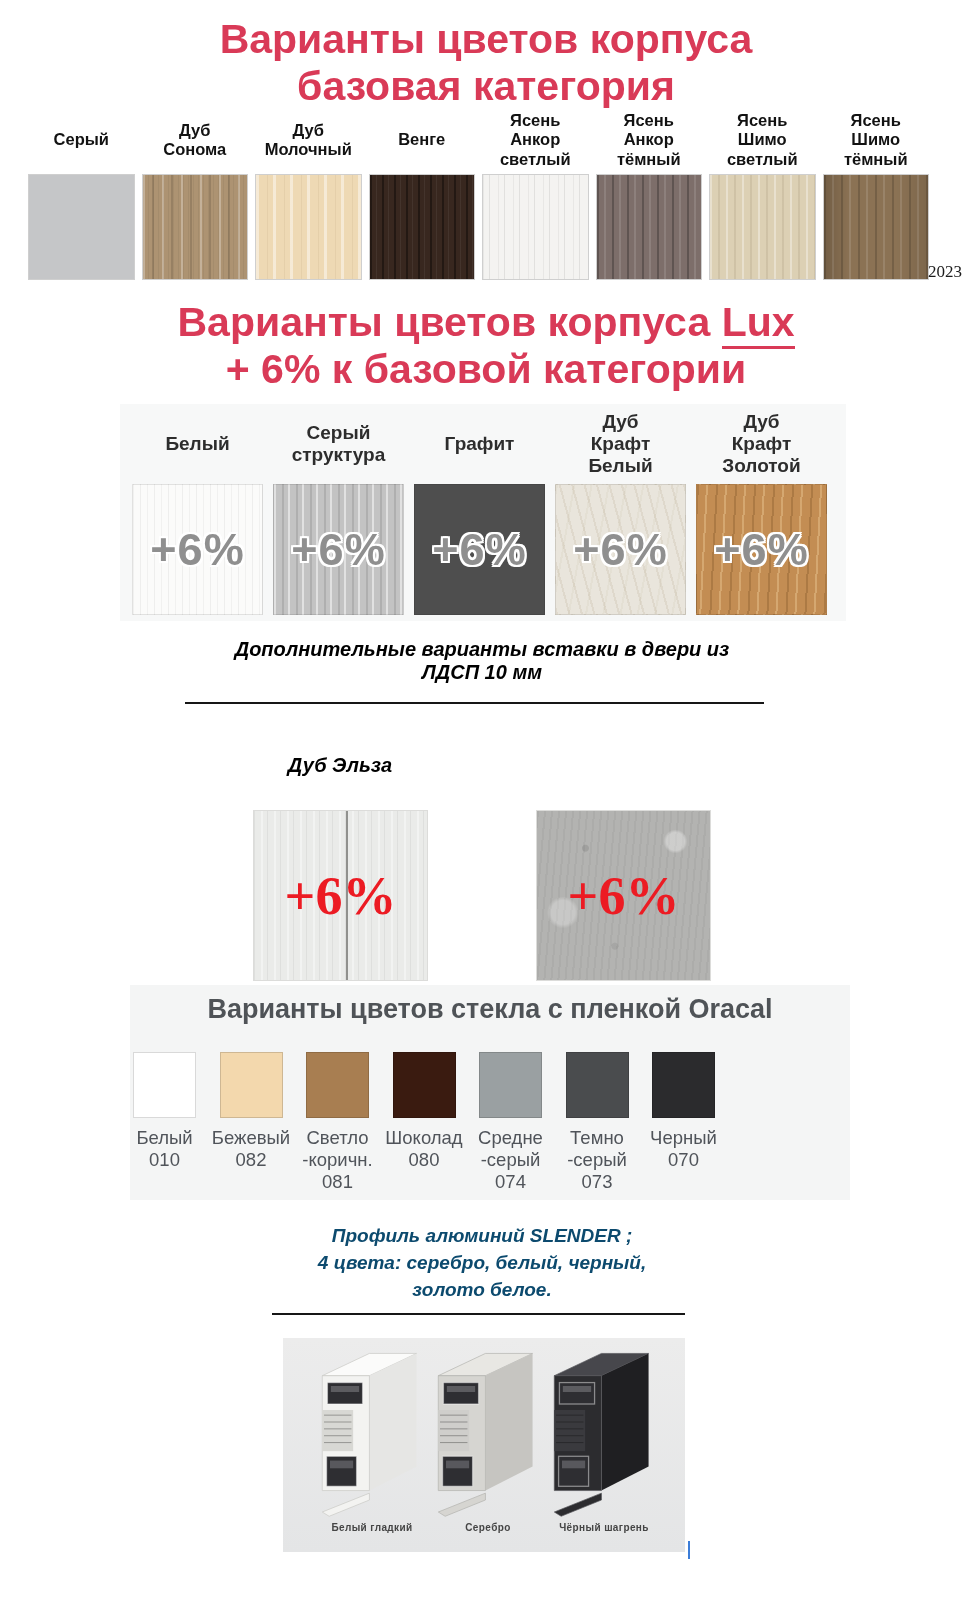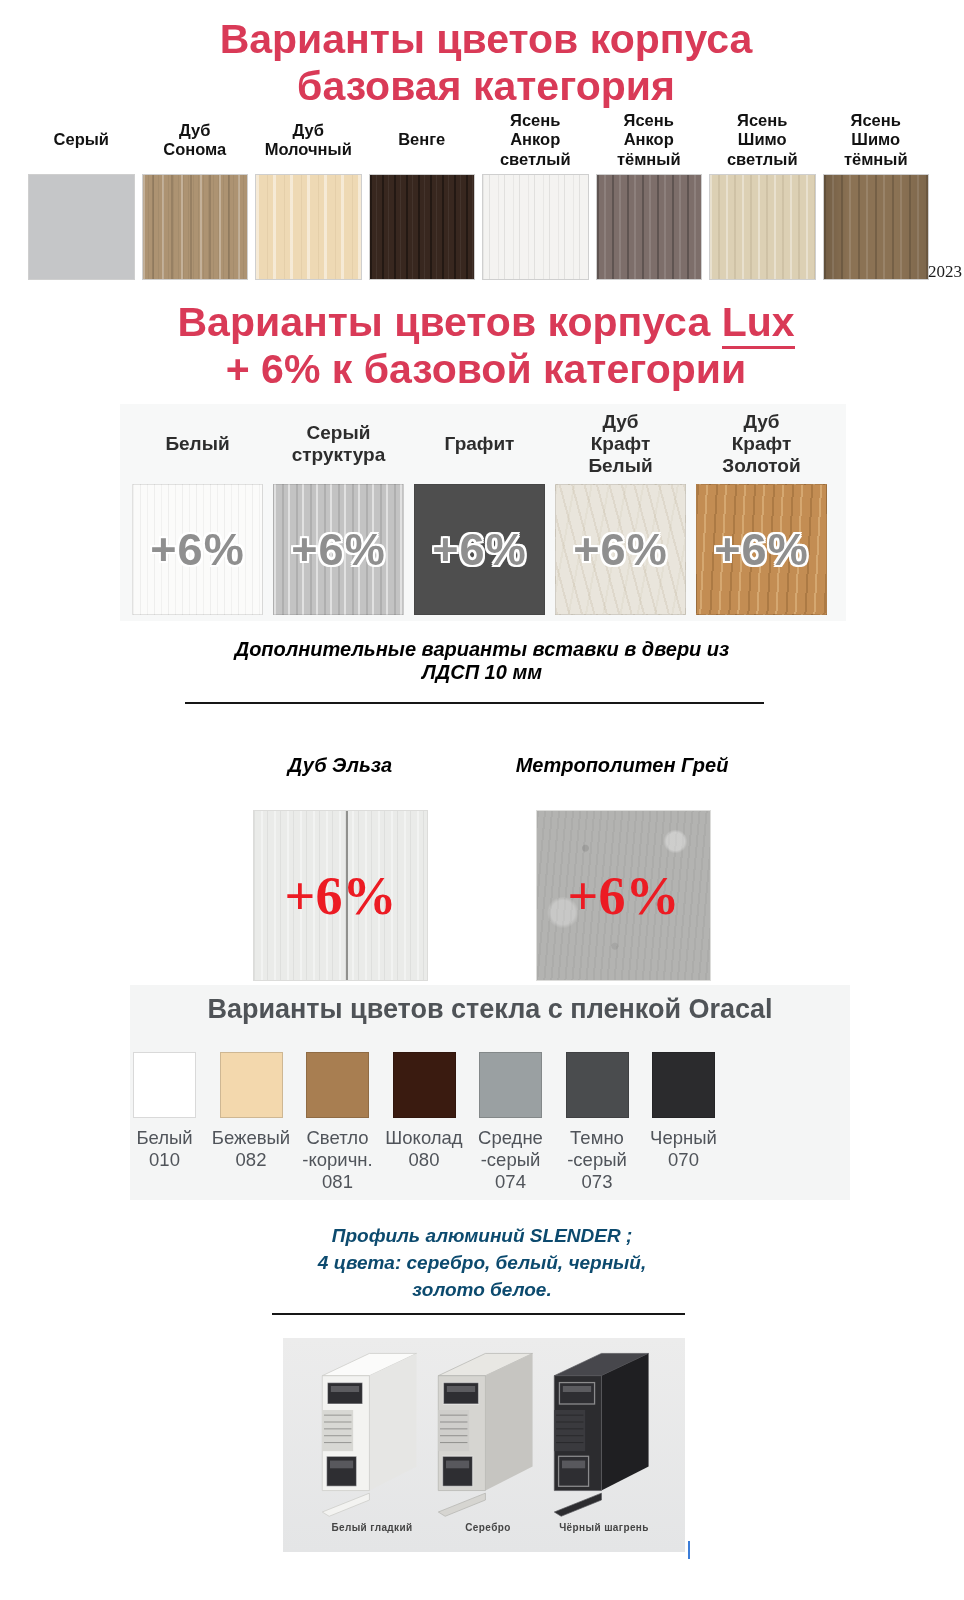--- a/index.html
+++ b/index.html
@@ -236,21 +236,20 @@
           </div>
         </div>
       </div>
   </section>
 
   <div class="ins-head">Дополнительные варианты вставки в двери из
 ЛДСП 10 мм</div>
   <div class="rule rule1"></div>
 
   <div class="ins-lbl a">Дуб Эльза</div>
-  <div class="ins-lbl b">Метрополитен Грей</div>
 
   <div class="sw3 a tex-elza" style="background-color:#eaebe9;">
     <span class="badge-red">+6%</span>
   </div>
   <div class="sw3 b tex-concrete" style="background-color:#b3b3b1;">
     <span class="badge-red">+6%</span>
   </div>
 
   <section class="oracal">
     <div class="oracal-head">Варианты цветов стекла с пленкой Oracal</div>

